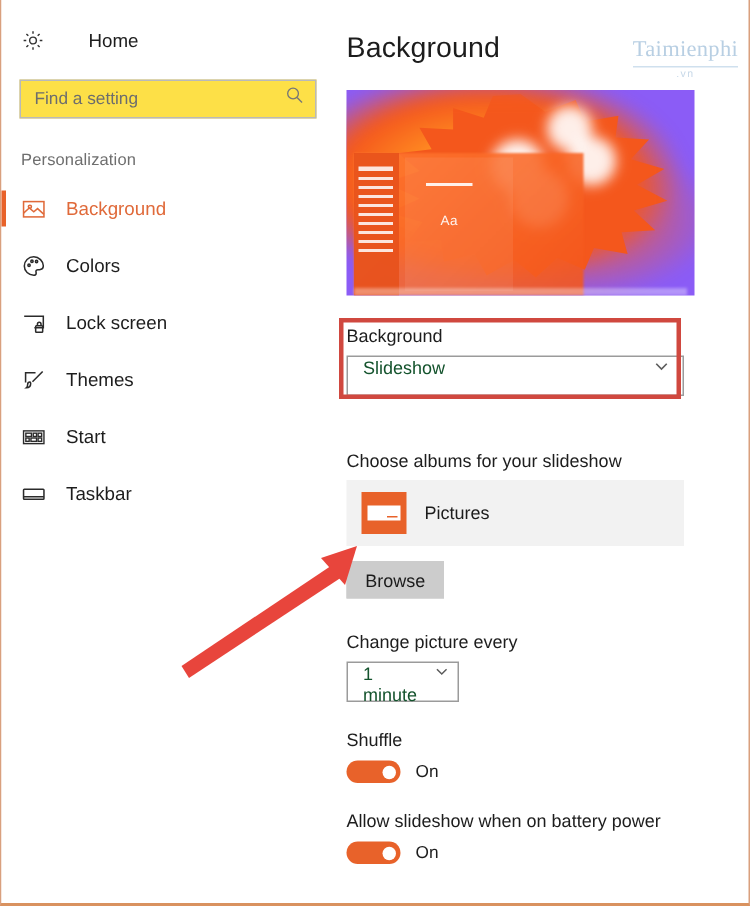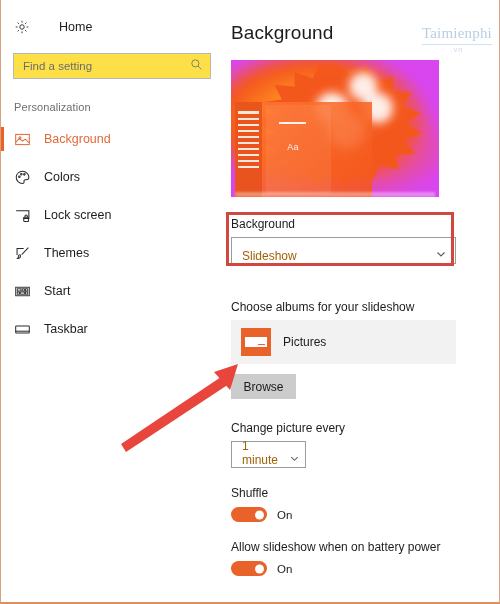--- a/index.html
+++ b/index.html
@@ -103,23 +103,23 @@
     flex: 1 1 auto; position: relative;
     padding: 22px 30px 0 8px;
   }
   #page-title {
     font-size: 19px; font-weight: 400; color: #1c1c1c;
     margin: 0 0 16px 0; letter-spacing: .1px;
   }
 
   
   #preview {
-    width: 208px; height: 137px;
+    width: 232px; height: 137px;
     position: relative; overflow: hidden;
-    background: #d946ef;
+    background: #8b5cf6;
   }
   #preview .blob {
     position: absolute; inset: -12%;
     background:
       radial-gradient(ellipse 62% 58% at 42% 44%, #ffb23c 0%, #ff8a21 28%, #f4571c 55%, rgba(244,70,20,0) 74%),
       radial-gradient(ellipse 48% 46% at 62% 60%, #ff5a12 0%, rgba(255,90,18,0) 70%);
     filter: blur(5px);
   }
   #preview .spikes {
     position: absolute; left: 6%; top: 2%;
@@ -177,23 +177,23 @@
   }
 
   
   .field-label {
     font-size: 12px; color: #1d1d1d;
     margin: 0 0 6px 0;
   }
   .combo {
     height: 27px; border: 1px solid #9b9b9b;
     background: #fff;
-    display: flex; align-items: flex-end;
+    display: flex; align-items: flex-start;
     padding: 0 8px 0 10px;
-    font-size: 12px; color: #a16207;
+    font-size: 12px; color: #14532d;
     position: relative;
   }
   .combo .val { flex: 1 1 auto; }
   .combo .chev { color: #5d5d5d; flex: 0 0 auto; }
   .combo.wide { width: 225px; }
   .combo.narrow { width: 75px; padding-right: 5px; }
   .combo.narrow .chev { margin-left: 5px; }
 
   
   #bg-group {

